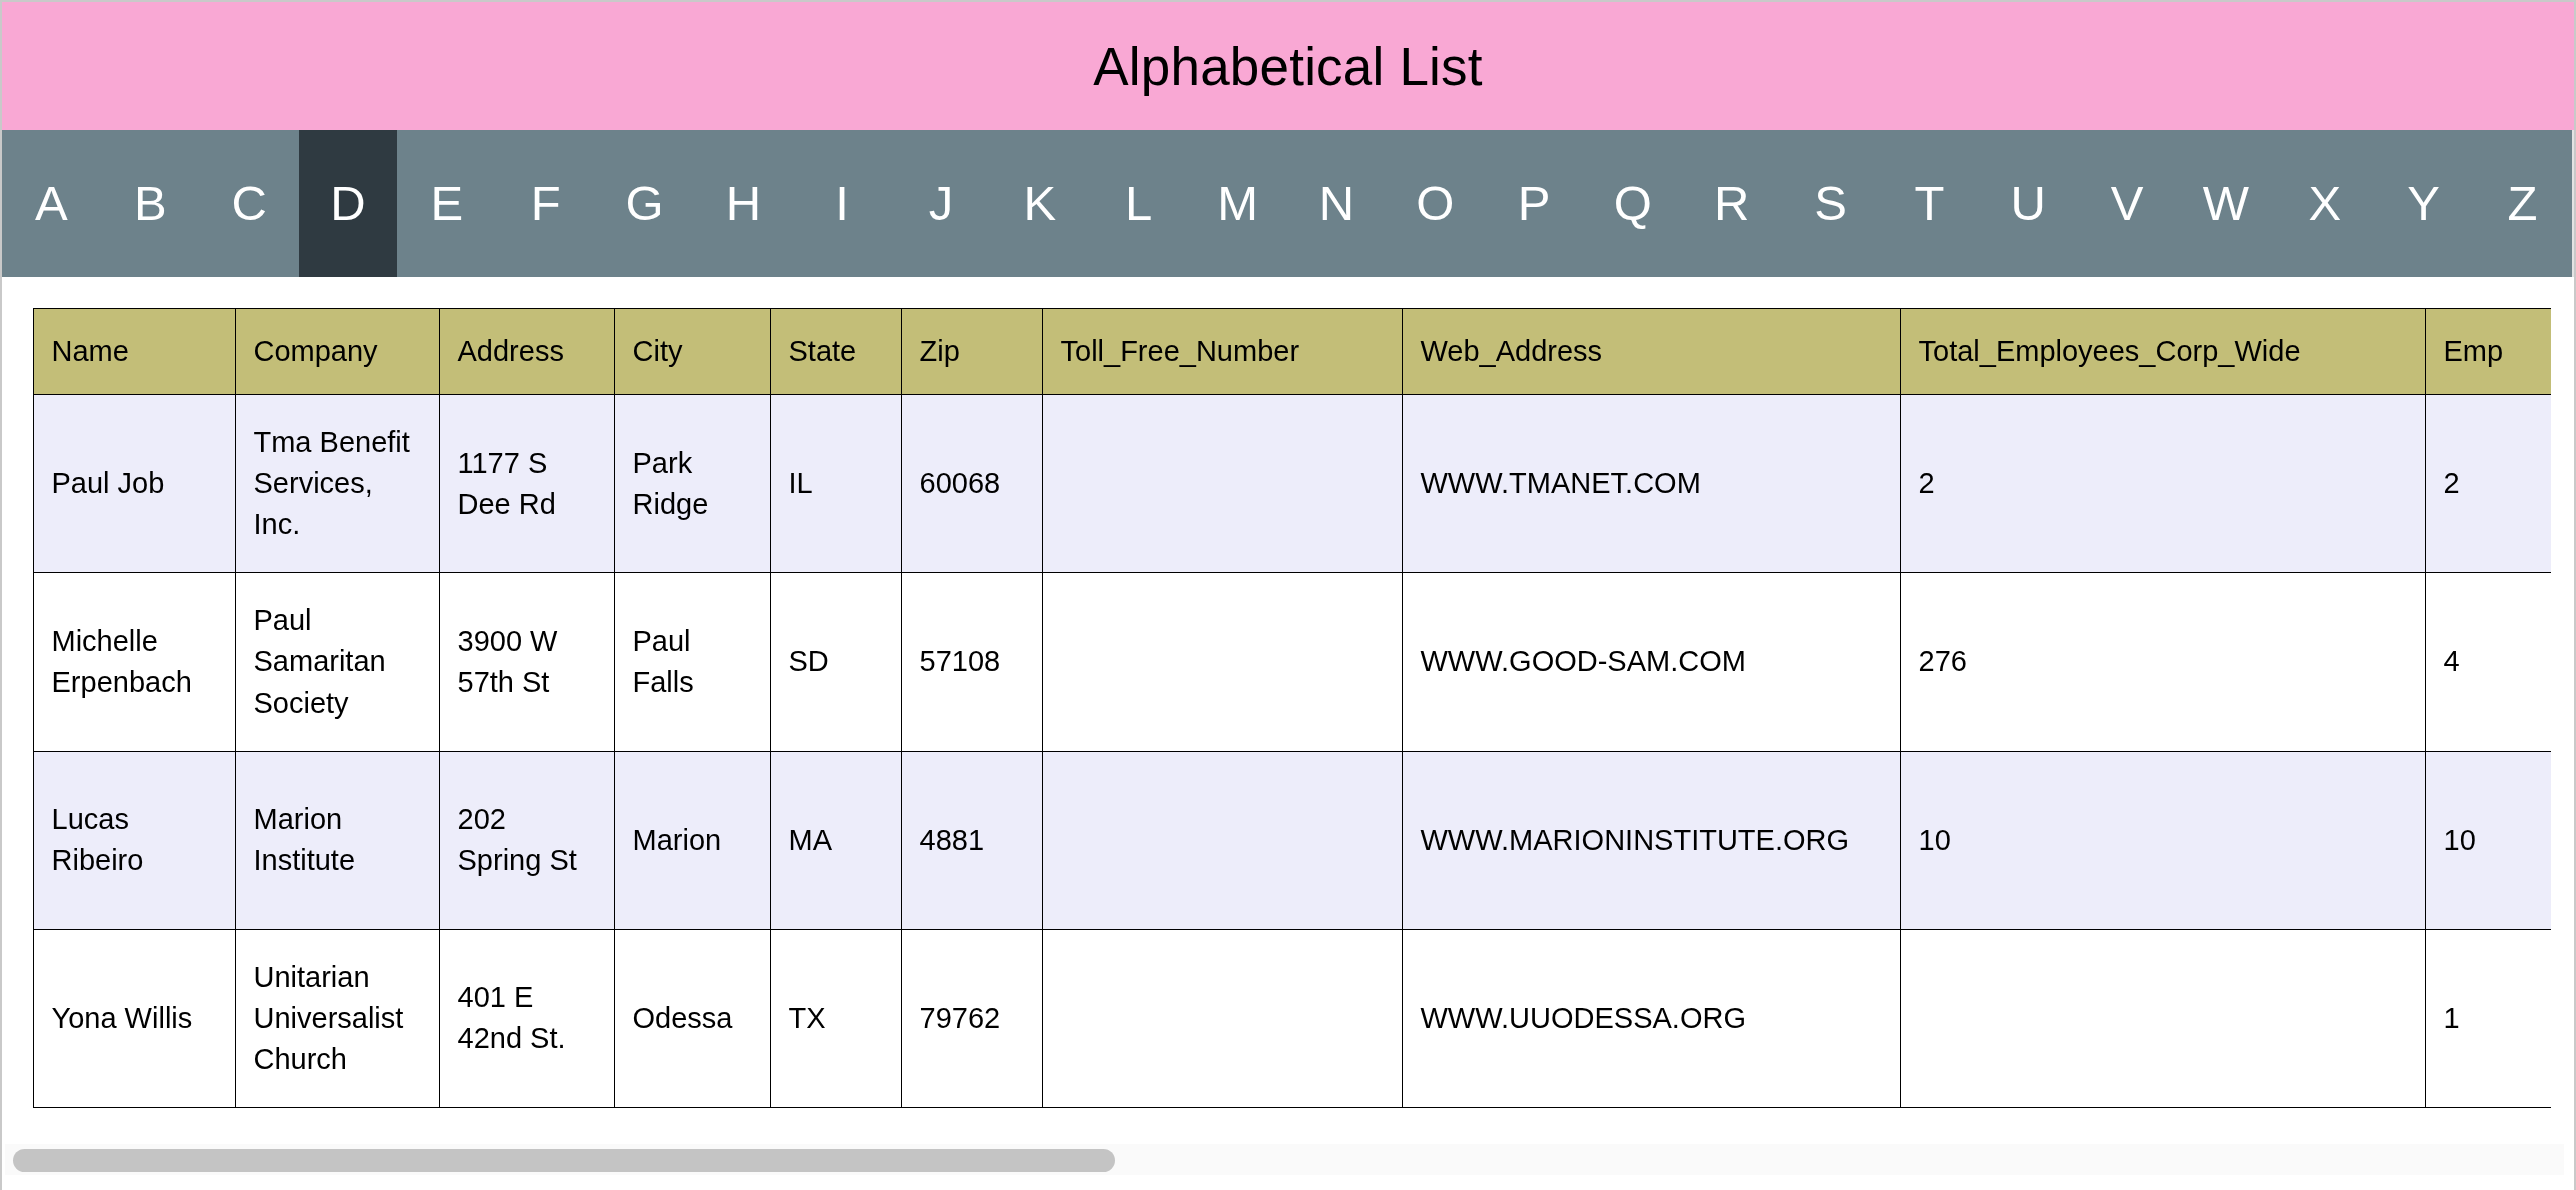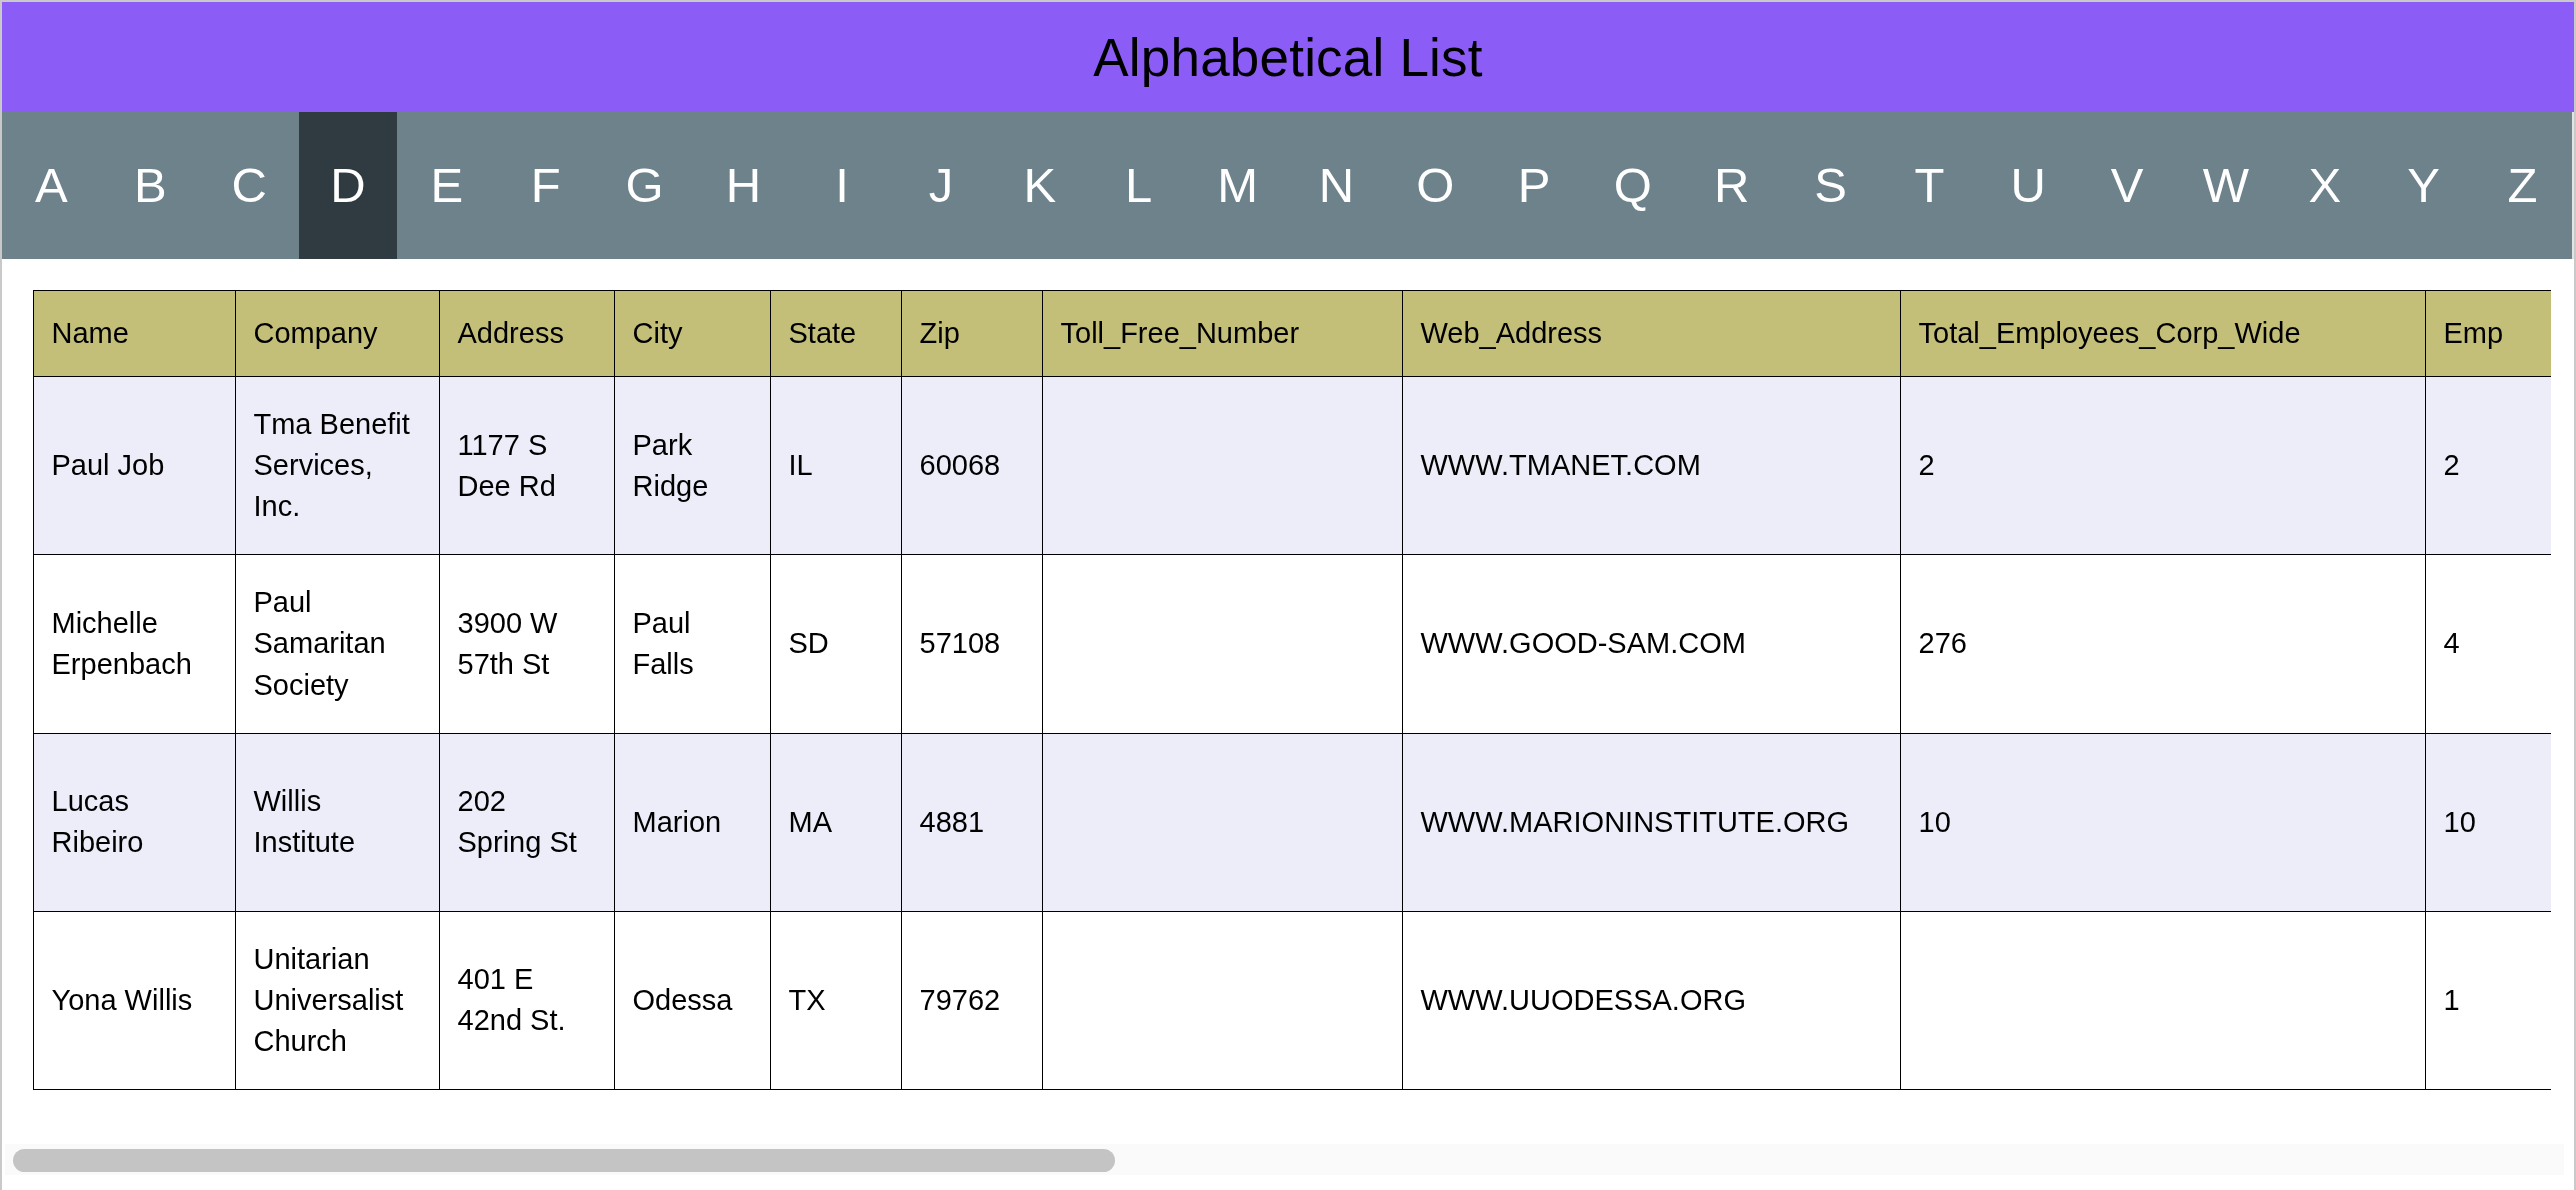--- a/index.html
+++ b/index.html
@@ -22,25 +22,25 @@
     box-sizing: border-box;
     border-left: 2.9px solid #c9c9c9;
     border-right: 2.9px solid #c9c9c9;
     border-top: 2.9px solid #c9c9c9;
     background: #ffffff;
     overflow: hidden;
   }
 
   
   .title-bar {
-    height: 110px;
+    height: 128px;
     display: flex;
     align-items: center;
     justify-content: center;
-    background: #8b5cf6;
+    background: #f9a8d4;
   }
   .page-title {
     font-size: 53px;
     font-weight: 400;
     line-height: 1;
     letter-spacing: 0.2px;
     color: #000000;
     white-space: nowrap;
   }
 
@@ -239,21 +239,21 @@
             <td>Paul Falls</td>
             <td>SD</td>
             <td>57108</td>
             <td></td>
             <td>WWW.GOOD-SAM.COM</td>
             <td>276</td>
             <td>4</td>
           </tr>
           <tr class="row-odd">
             <td>Lucas Ribeiro</td>
-            <td>Willis Institute</td>
+            <td>Marion Institute</td>
             <td>202 Spring St</td>
             <td>Marion</td>
             <td>MA</td>
             <td>4881</td>
             <td></td>
             <td>WWW.MARIONINSTITUTE.ORG</td>
             <td>10</td>
             <td>10</td>
           </tr>
           <tr class="row-even">

